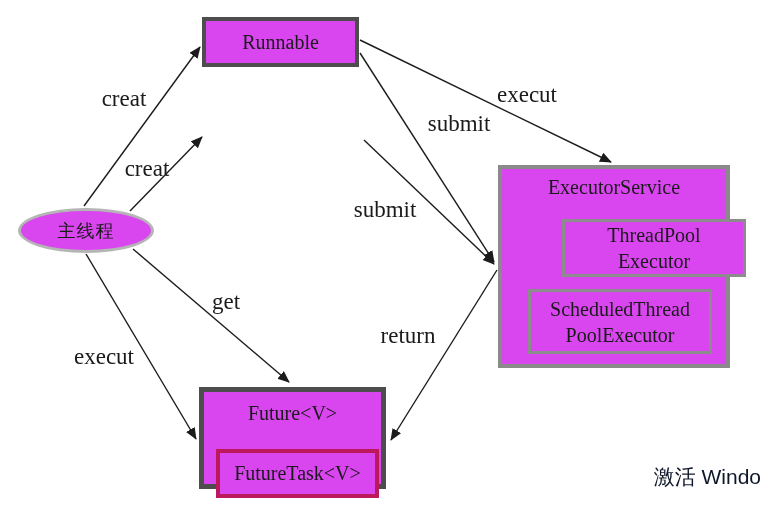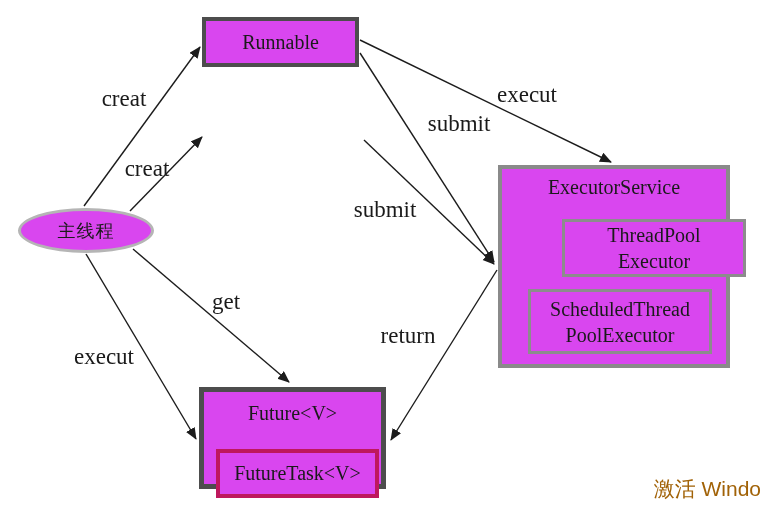--- a/index.html
+++ b/index.html
@@ -58,24 +58,24 @@
   .inner-two-line span { display: block; line-height: 26px; }
   .edge-label {
     position: absolute;
     transform: translate(-50%, -50%);
     font-size: 23px;
     white-space: nowrap;
   }
   .watermark {
     position: absolute;
     right: 2px;
-    bottom: 8px;
+    bottom: 20px;
     font-family: "Liberation Sans", "DejaVu Sans", sans-serif;
     font-size: 21px;
-    color: #a16207;
+    color: #0f172a;
     white-space: nowrap;
   }
 </style>
 </head>
 <body>
 
 <div class="canvas">
 
   <svg class="edges-svg" viewBox="0 0 763 511">
     <defs>

